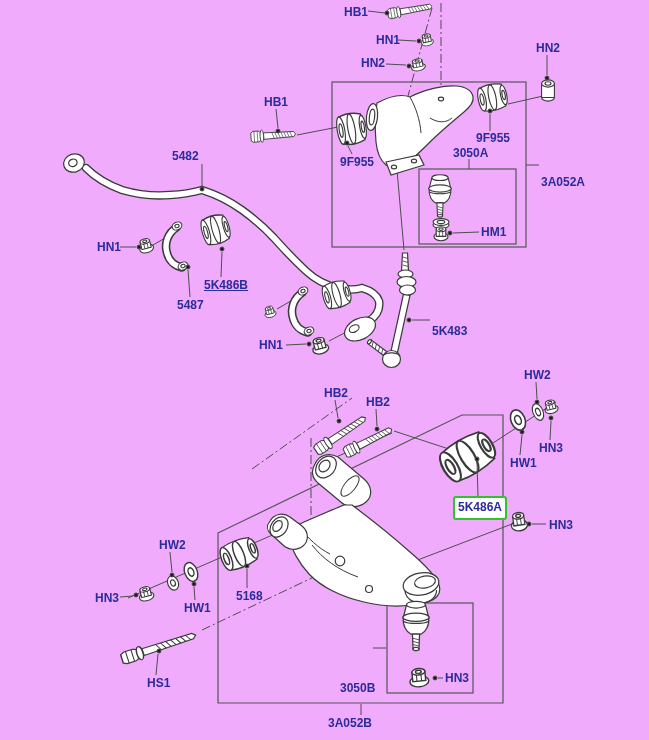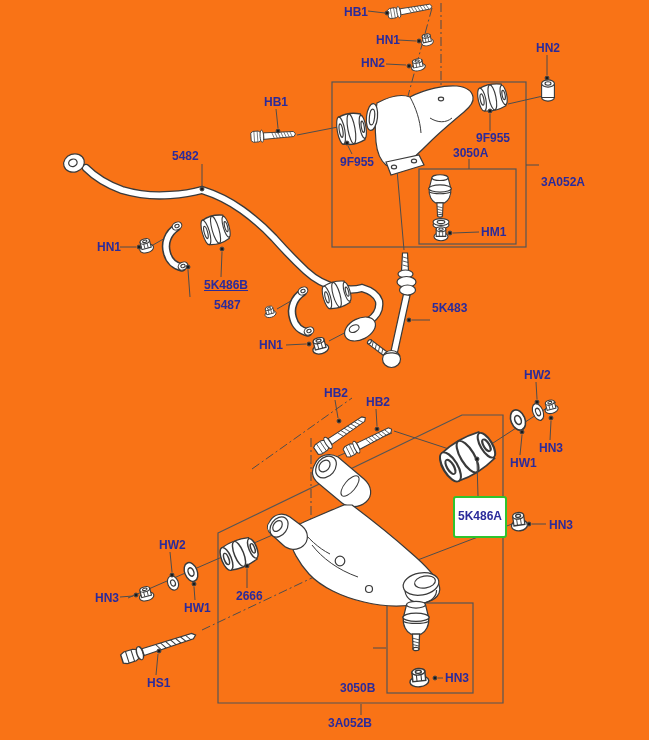--- a/index.html
+++ b/index.html
@@ -1,22 +1,22 @@
 <!DOCTYPE html>
 <html><head>
 <meta charset="utf-8">
 <style>
   html,body{margin:0;padding:0;background:#fff;}
-  #stage{position:relative;width:649px;height:740px;background:#f97316;overflow:hidden;
+  #stage{position:relative;width:649px;height:740px;background:#f0abfc;overflow:hidden;
          font-family:"Liberation Sans",sans-serif;}
   #art{position:absolute;left:0;top:0;}
   .lbl{position:absolute;font:bold 12px/1.15 "Liberation Sans",sans-serif;
        color:var(--lbl,#2b2b9b);white-space:nowrap;cursor:pointer;}
   .lbl.hl{border:2px solid var(--hl,#2ec42e);border-radius:3px;background:#fff;
-          padding:12px 3px;margin-left:-6px;margin-top:-4px;}
+          padding:3px 3px;margin-left:-6px;margin-top:-4px;}
 </style>
 </head>
 <body>
 
 <div id="stage" style="--lbl: #2b2b9b; --hl: #2ec42e;">
 <svg id="art" width="649" height="740" viewBox="0 0 649 740">
   <defs>
     <g id="blt" fill="#fff" stroke="#3a3a3a" stroke-width="1.1">
       <path d="M0,-4.6 L3,-6.4 L10,-6.4 L13,-4.6 L13,4.6 L10,6.4 L3,6.4 L0,4.6 Z"></path>
       <path d="M4.3,-6.4 L4.3,6.4 M8.7,-6.4 L8.7,6.4" fill="none" stroke-width="0.8"></path>
@@ -272,31 +272,31 @@
     <div class="lbl" style="left: 536px; top: 42px;">HN2</div>
     <div class="lbl" style="left: 264px; top: 96px;">HB1</div>
     <div class="lbl" style="left: 172px; top: 150px;">5482</div>
     <div class="lbl" style="left: 340px; top: 156px;">9F955</div>
     <div class="lbl" style="left: 476px; top: 132px;">9F955</div>
     <div class="lbl" style="left: 453px; top: 147px;">3050A</div>
     <div class="lbl" style="left: 541px; top: 176px;">3A052A</div>
     <div class="lbl" style="left: 481px; top: 226px;">HM1</div>
     <div class="lbl" style="left: 97px; top: 241px;">HN1</div>
     <div class="lbl" style="left: 204px; top: 279px; text-decoration: underline;">5K486B</div>
-    <div class="lbl" style="left: 177px; top: 299px; margin-left: 37px;">5487</div>
+    <div class="lbl" style="left: 177px; top: 299px;">5487</div>
     <div class="lbl" style="left: 259px; top: 339px;">HN1</div>
-    <div class="lbl" style="left: 432px; top: 302px;">5K483</div>
+    <div class="lbl" style="left: 432px; top: 325px;">5K483</div>
     <div class="lbl" style="left: 324px; top: 387px;">HB2</div>
     <div class="lbl" style="left: 366px; top: 396px;">HB2</div>
     <div class="lbl" style="left: 524px; top: 369px;">HW2</div>
     <div class="lbl" style="left: 539px; top: 442px;">HN3</div>
     <div class="lbl" style="left: 510px; top: 457px;">HW1</div>
     <div class="lbl hl" style="left: 459px; top: 500px;">5K486A</div>
     <div class="lbl" style="left: 549px; top: 519px;">HN3</div>
     <div class="lbl" style="left: 159px; top: 539px;">HW2</div>
-    <div class="lbl" style="left: 236px; top: 590px;">2666</div>
+    <div class="lbl" style="left: 236px; top: 590px;">5168</div>
     <div class="lbl" style="left: 95px; top: 592px;">HN3</div>
     <div class="lbl" style="left: 184px; top: 602px;">HW1</div>
     <div class="lbl" style="left: 147px; top: 677px;">HS1</div>
     <div class="lbl" style="left: 340px; top: 642px; margin-top: 40px;">3050B</div>
     <div class="lbl" style="left: 445px; top: 672px;">HN3</div>
     <div class="lbl" style="left: 328px; top: 717px;">3A052B</div>
   </div>
 
 </body></html>

